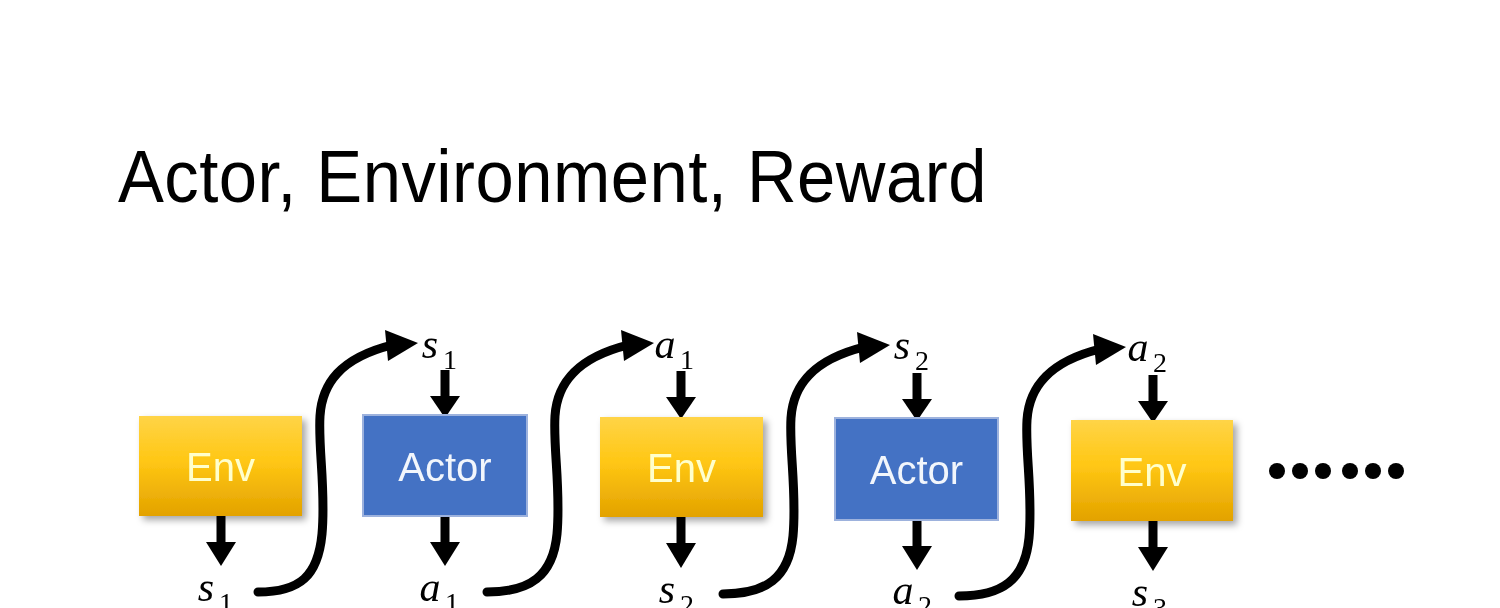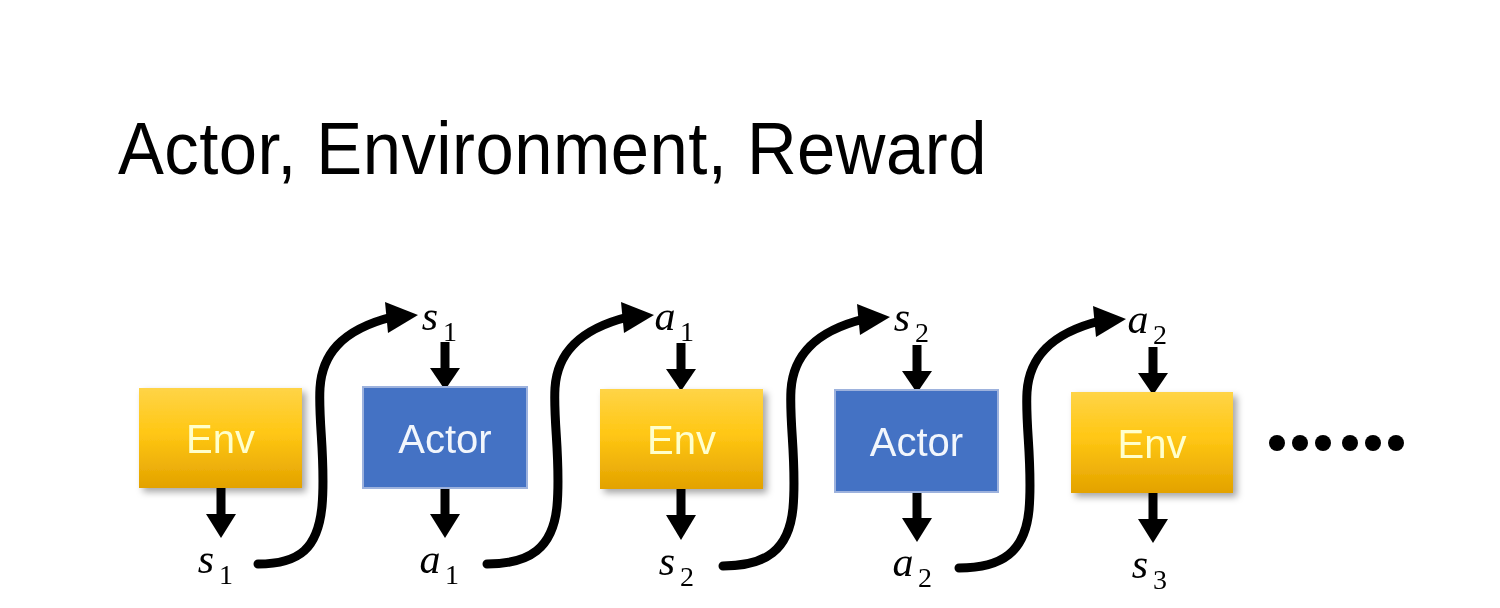--- a/index.html
+++ b/index.html
@@ -11,20 +11,21 @@
     width: 1500px;
     height: 608px;
     overflow: hidden;
     font-family: "Liberation Sans", sans-serif;
   }
   #page {
     position: relative;
     width: 1500px;
     height: 500px;
     background: #ffffff;
+    margin-top: 28px;
   }
   #slide-title {
     position: absolute;
     left: 118px;
     top: 112px;
     font-family: "Liberation Sans", sans-serif;
     font-weight: 300;
     font-size: 74px;
     line-height: 1.0;
     letter-spacing: 0.5px;

